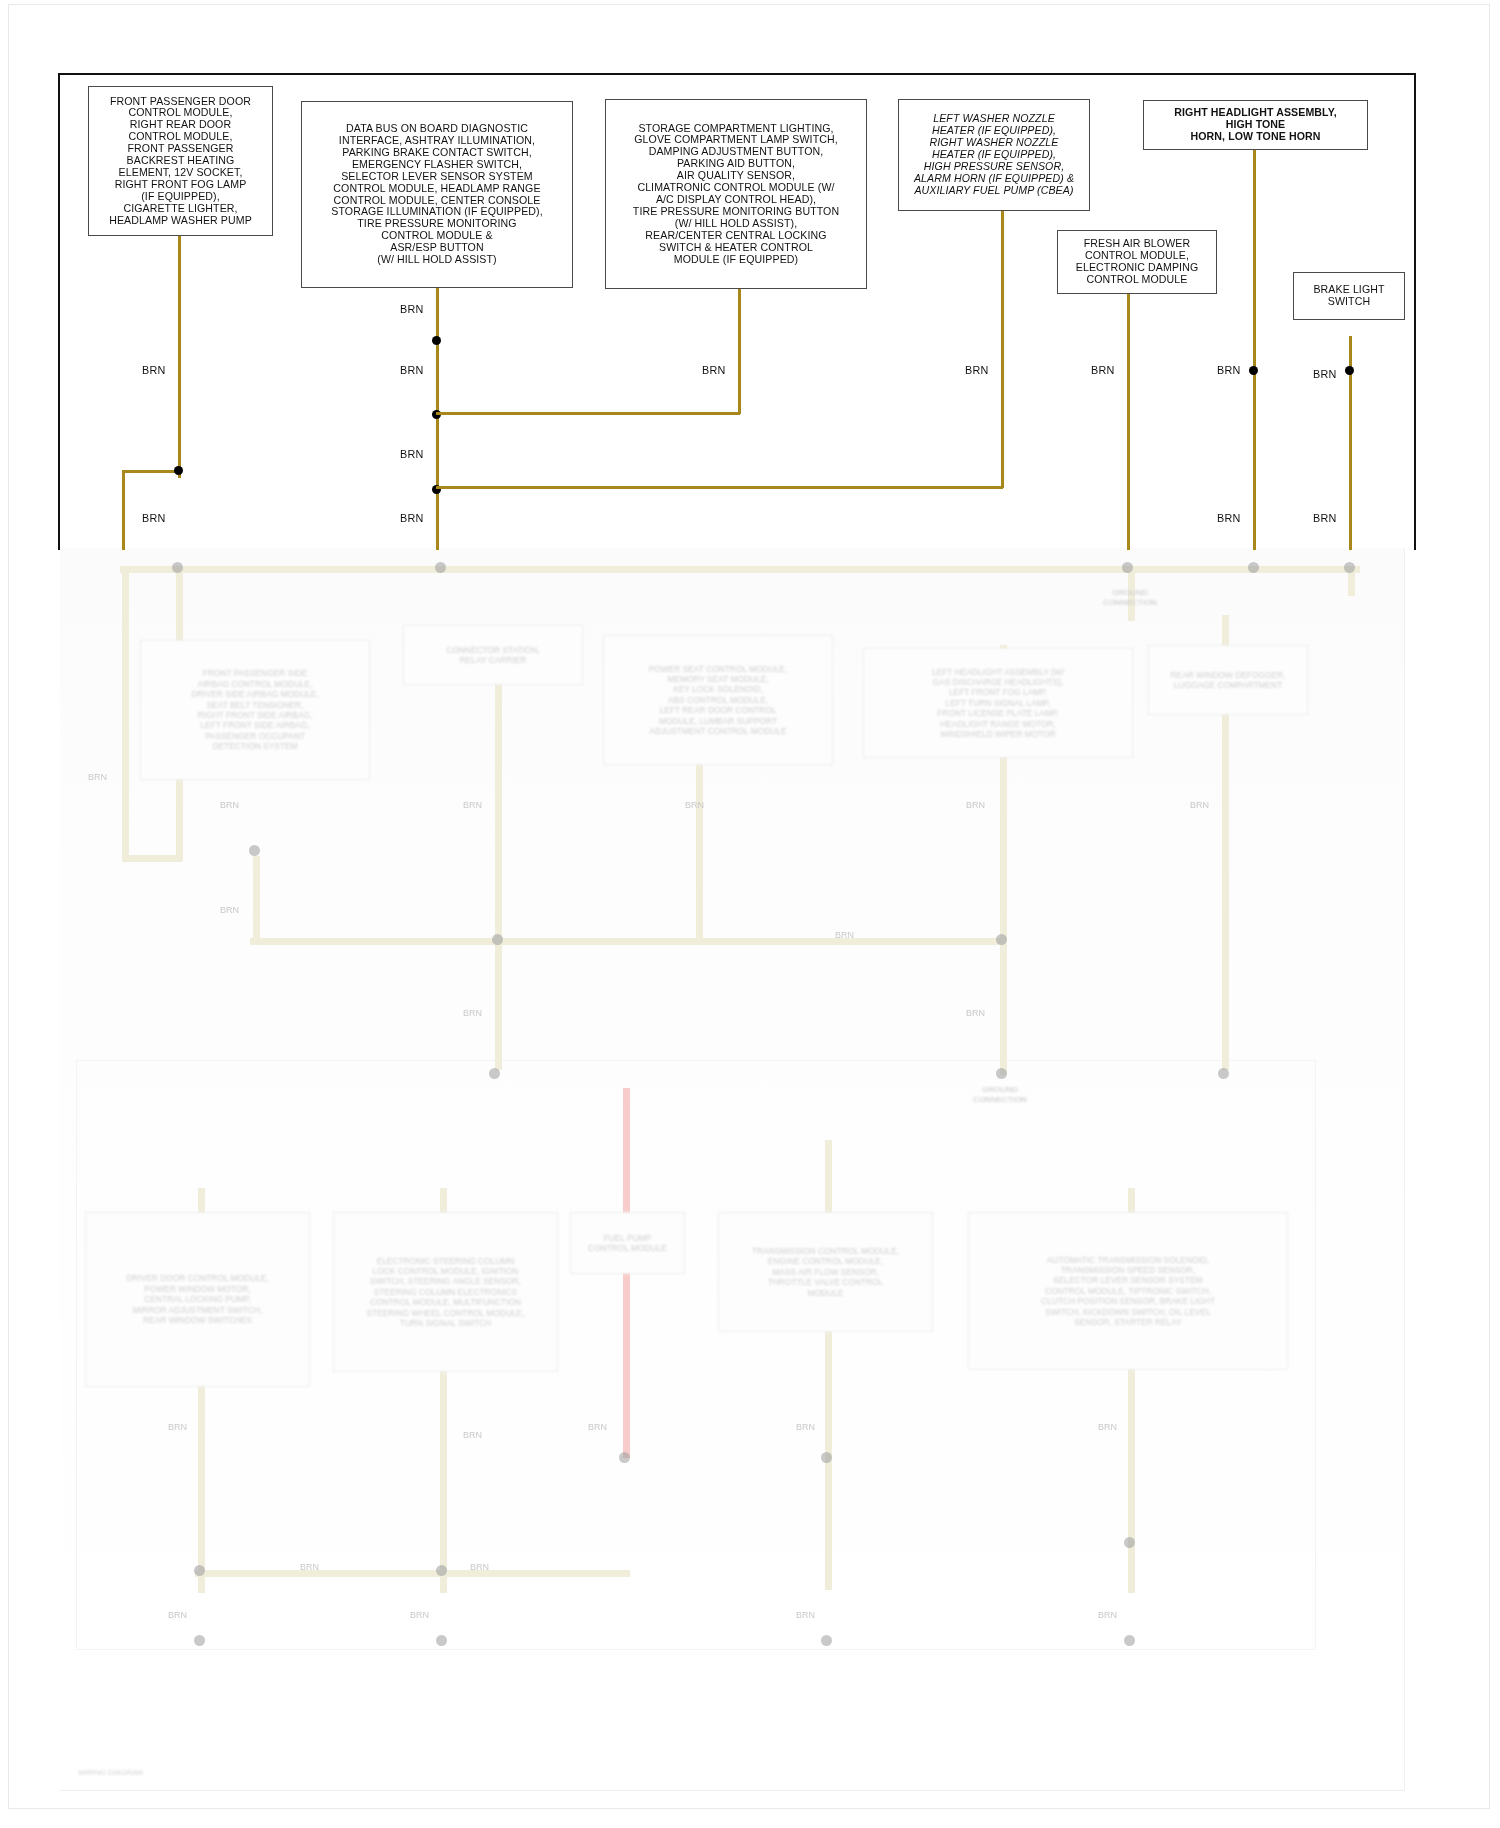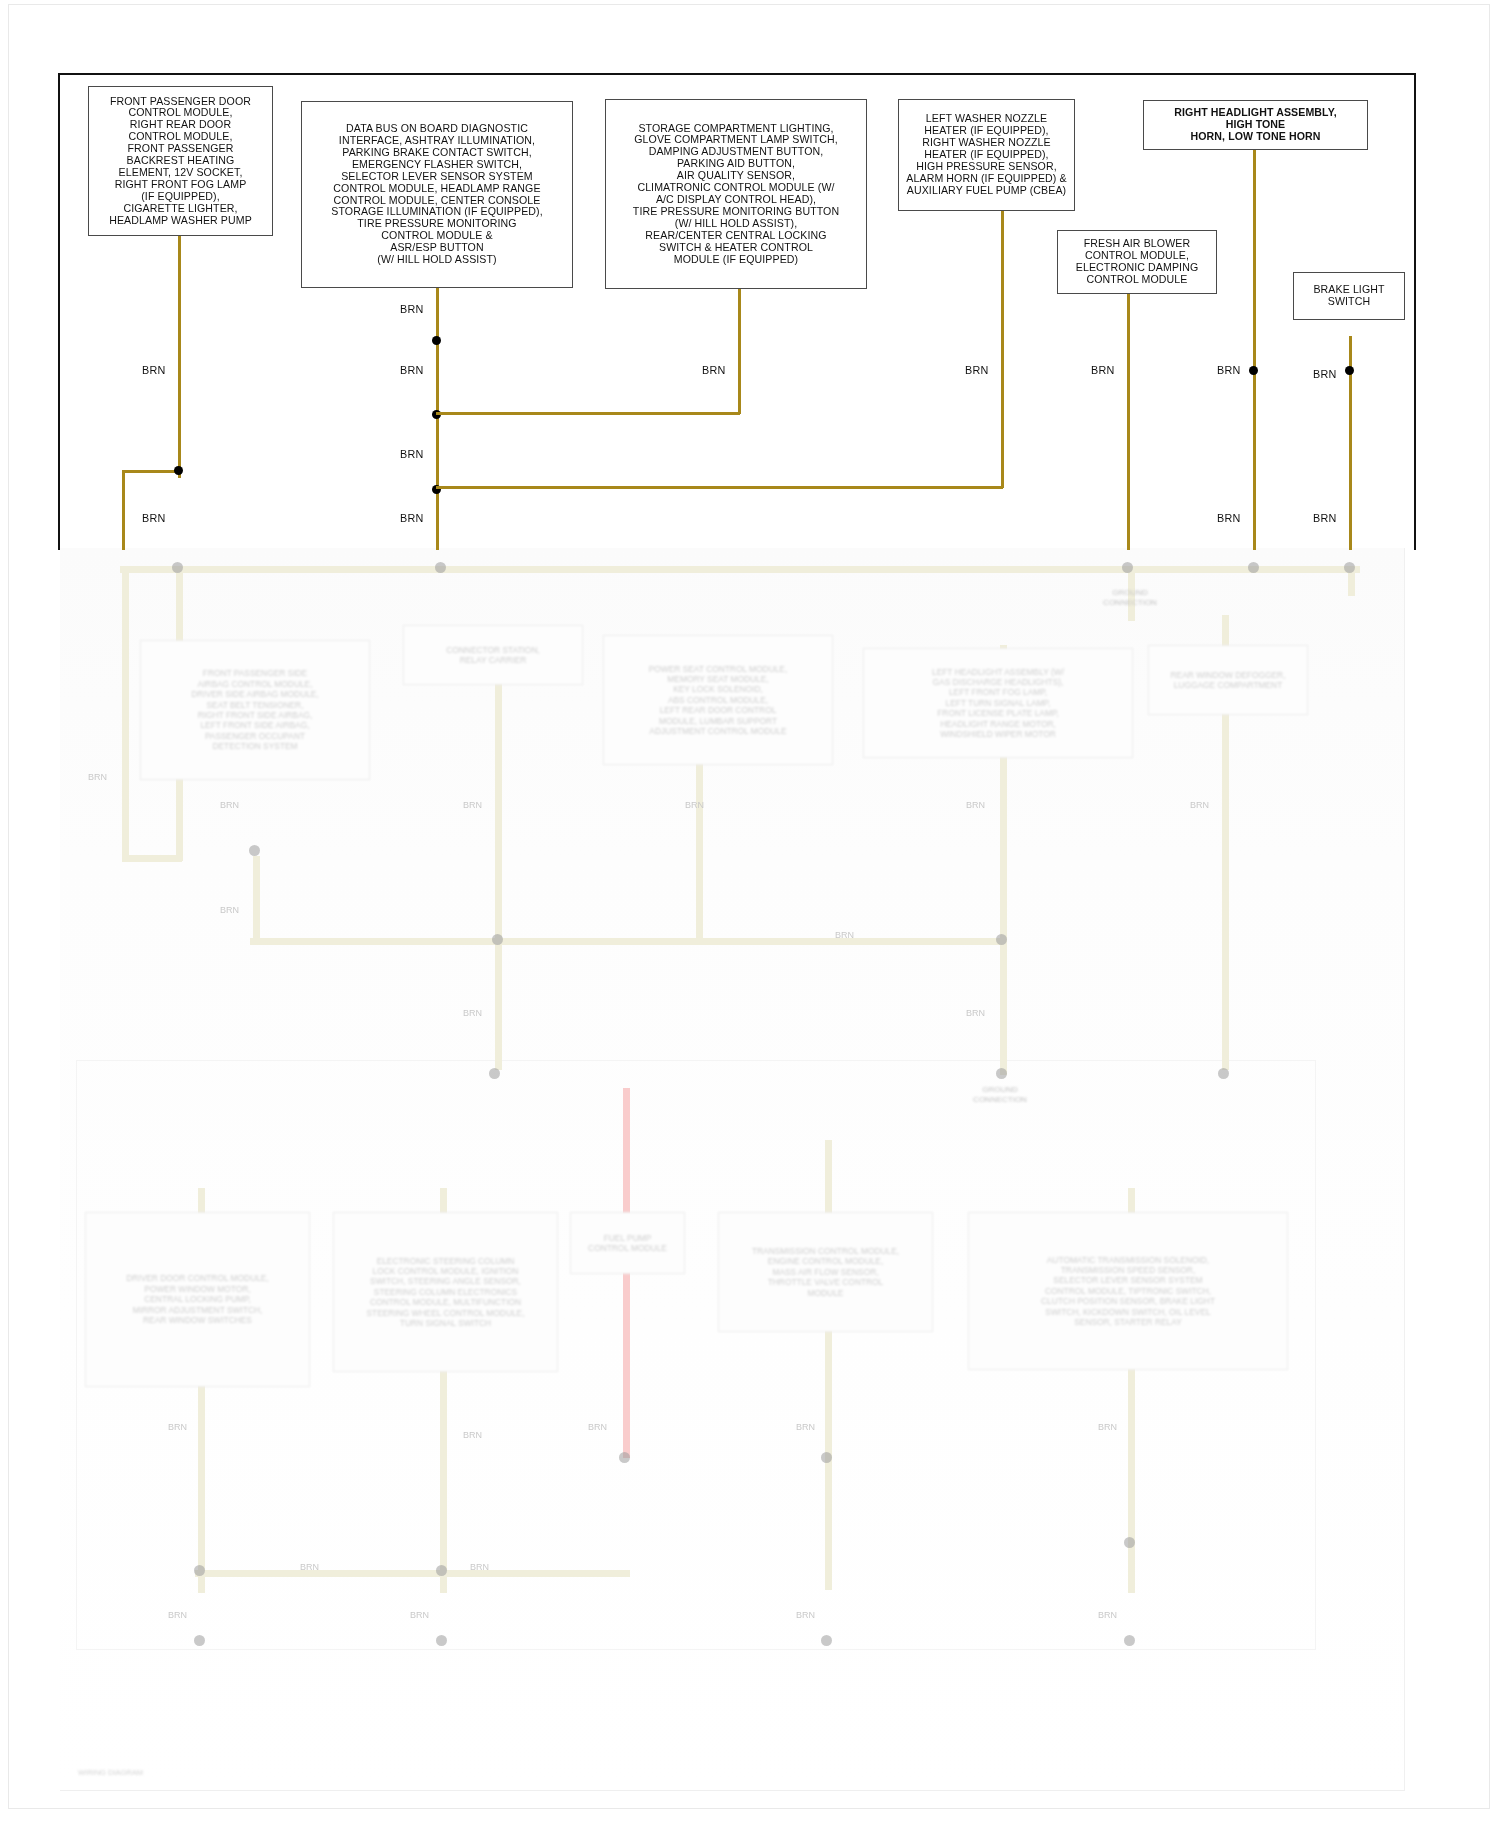--- a/index.html
+++ b/index.html
@@ -339,21 +339,21 @@
 PARKING AID BUTTON,
 AIR QUALITY SENSOR,
 CLIMATRONIC CONTROL MODULE (W/
 A/C DISPLAY CONTROL HEAD),
 TIRE PRESSURE MONITORING BUTTON
 (W/ HILL HOLD ASSIST),
 REAR/CENTER CENTRAL LOCKING
 SWITCH &amp; HEATER CONTROL
 MODULE (IF EQUIPPED)</div>
 
-  <div class="cbox" style="left:898px; top:99px;  width:177px; height:112px;">LEFT WASHER NOZZLE
+  <div class="cbox" style="left:898px; top:99px;  width:192px; height:112px;font-style:italic;">LEFT WASHER NOZZLE
 HEATER (IF EQUIPPED),
 RIGHT WASHER NOZZLE
 HEATER (IF EQUIPPED),
 HIGH PRESSURE SENSOR,
 ALARM HORN (IF EQUIPPED) &amp;
 AUXILIARY FUEL PUMP (CBEA)</div>
 
   <div class="cbox" style="left:1143px; top:100px; width:225px; height:50px;font-weight:bold;">RIGHT HEADLIGHT ASSEMBLY,
 HIGH TONE
 HORN, LOW TONE HORN</div>

